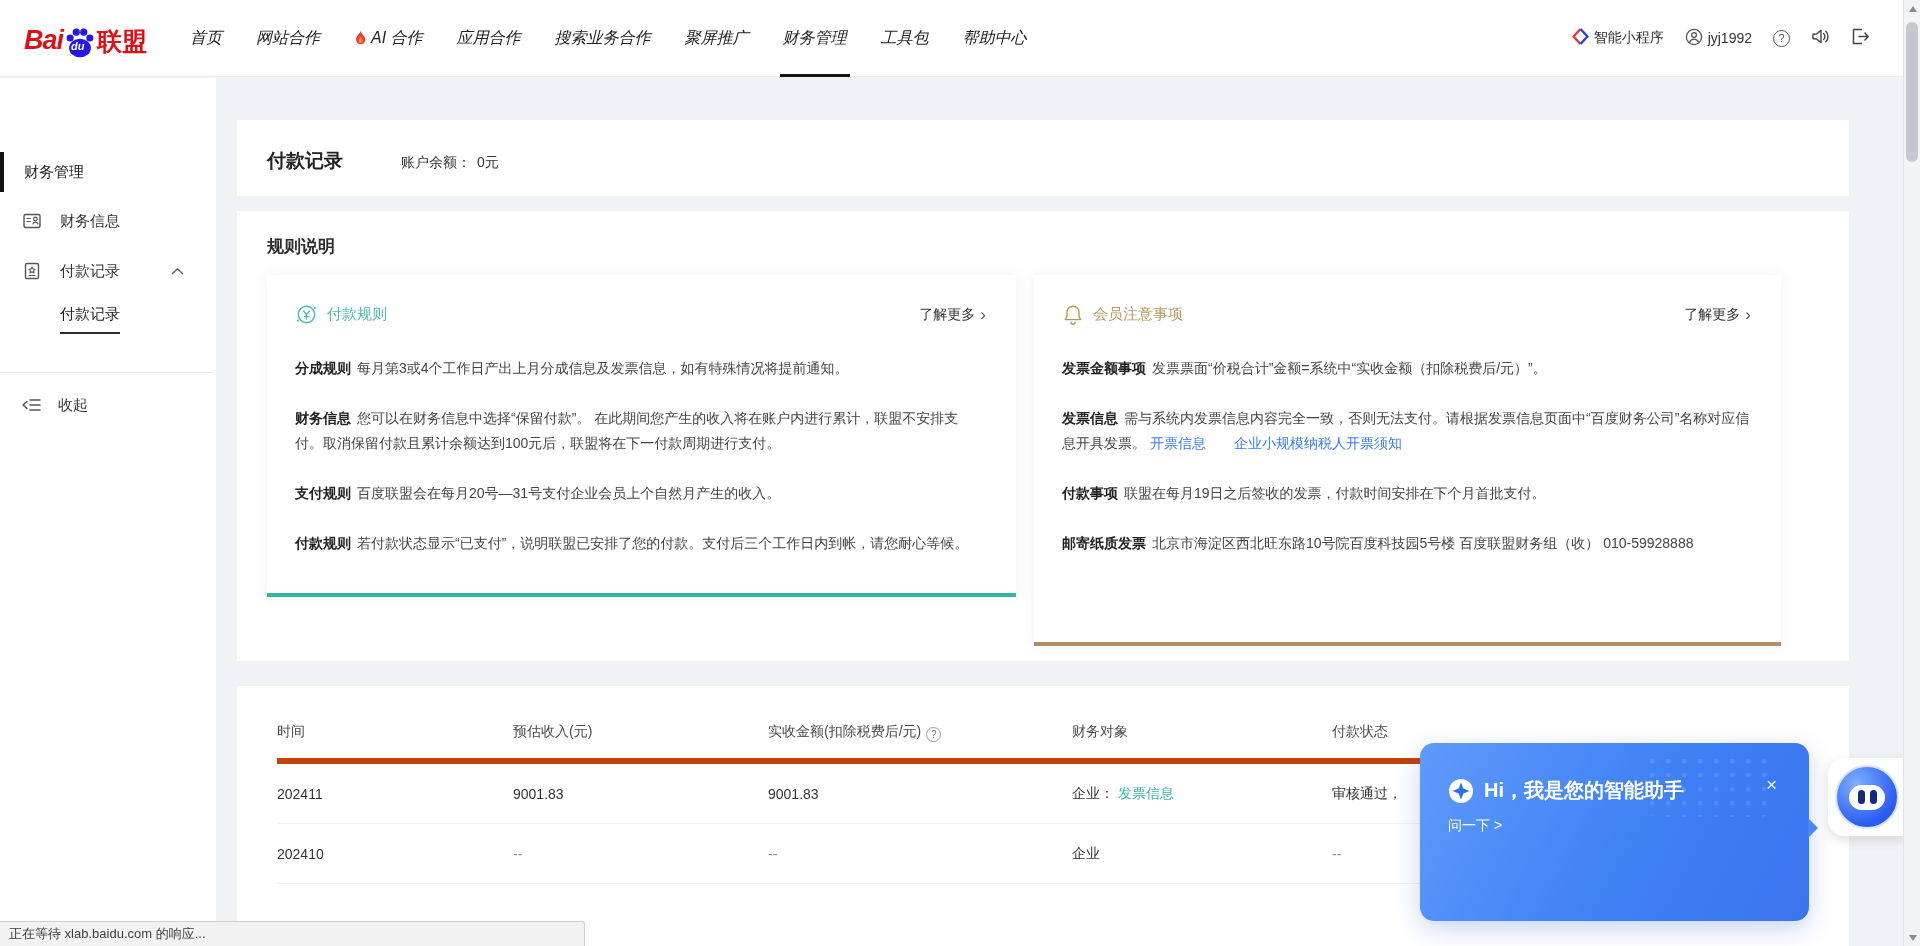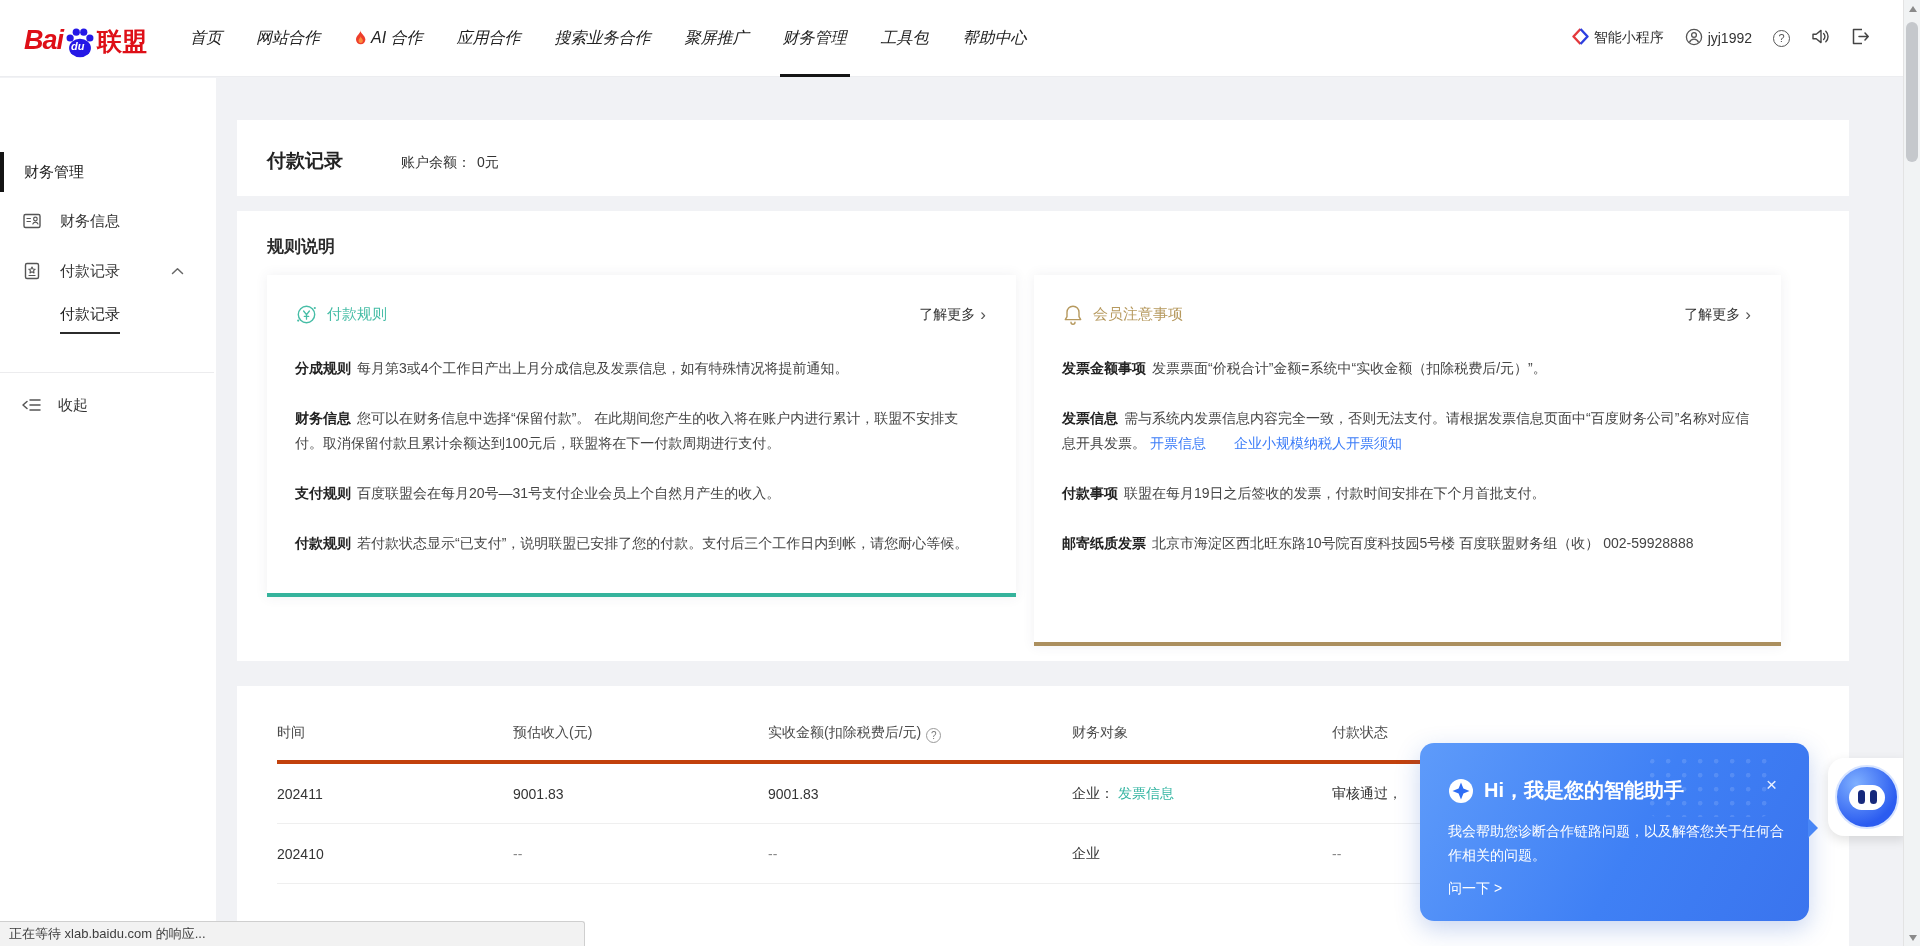--- a/index.html
+++ b/index.html
@@ -60,21 +60,21 @@
   .rc-more { margin-left:auto; font-size:14px; color:#333; cursor:pointer; display:flex; align-items:center; gap:5px; }
   .rc-more .chev { font-size:17px; color:#555; line-height:1; }
   .rc-body { margin-top:30px; }
   .rc-item { font-size:14px; color:#444; line-height:25px; margin-bottom:25px; }
   .rc-item b { color:#222; font-weight:700; margin-right:6px; }
   .rc-item a { color:#3b7cf8; text-decoration:none; cursor:pointer; margin-right:28px; }
 
   
   .card3 { position:absolute; left:21px; top:608px; width:1612px; height:300px; padding:20px 40px 0 40px; }
   .trow { display:flex; align-items:center; height:60px; border-bottom:1px solid #efefef; font-size:14px; }
-  .trow.head { color:#4a4a4a; border-bottom:4px solid #c2410c; height:58px; }
+  .trow.head { color:#4a4a4a; border-bottom:6px solid #c2410c; height:58px; }
   .td { padding-right:10px; }
   .c1 { width:236px; } .c2 { width:255px; } .c3 { width:304px; } .c4 { width:260px; } .c5 { flex:1; }
   .qmark { display:inline-flex; width:15px; height:15px; border:1px solid #9a9a9a; border-radius:50%; font-size:10px; color:#777; align-items:center; justify-content:center; margin-left:5px; vertical-align:-2px; }
   .teal-link { color:#35b5a2; text-decoration:none; cursor:pointer; }
   .dim { color:#8a8a8a; }
 
   
   .chat { position:absolute; left:1420px; top:743px; width:389px; height:178px; border-radius:14px; background:linear-gradient(118deg,#5e9bfa 0%,#3f80f5 55%,#3a74ee 100%); color:#fff; z-index:40; padding:34px 30px 0 28px; box-shadow:0 8px 24px rgba(40,90,200,.25); overflow:visible; }
   .chat::before { content:""; position:absolute; right:40px; top:14px; width:120px; height:60px; background:radial-gradient(circle at 20% 30%, rgba(255,255,255,.25) 2px, transparent 2.6px); background-size:16px 14px; opacity:.5; border-radius:8px; }
   .chat-arrow { position:absolute; right:-9px; top:75px; width:0; height:0; border-top:10px solid transparent; border-bottom:10px solid transparent; border-left:10px solid #4886f6; }
@@ -292,21 +292,21 @@
                 <span class="chev">›</span>
             </span>
           </div>
           <div class="rc-body">
             <div class="rc-item"><b>发票金额事项</b><span>发票票面“价税合计”金额=系统中“实收金额（扣除税费后/元）”。</span></div>
             <div class="rc-item">
               <b>发票信息</b><span>需与系统内发票信息内容完全一致，否则无法支付。请根据发票信息页面中“百度财务公司”名称对应信息开具发票。</span>
               <a>开票信息</a><a>企业小规模纳税人开票须知</a>
             </div>
             <div class="rc-item"><b>付款事项</b><span>联盟在每月19日之后签收的发票，付款时间安排在下个月首批支付。</span></div>
-            <div class="rc-item"><b>邮寄纸质发票</b><span>北京市海淀区西北旺东路10号院百度科技园5号楼 百度联盟财务组（收） 002-59928888</span></div>
+            <div class="rc-item"><b>邮寄纸质发票</b><span>北京市海淀区西北旺东路10号院百度科技园5号楼 百度联盟财务组（收） 010-59928888</span></div>
           </div>
         </div>
 
       </div>
     </div>
 
     <div class="card card3">
       <div class="trow head">
         <div class="td c1">时间</div>
         <div class="td c2">预估收入(元)</div>
@@ -346,21 +346,20 @@
     <div class="chat-head">
       <span class="comp">
         <svg width="26" height="26" viewBox="0 0 26 26">
             <circle cx="13" cy="13" r="12" fill="#fff"></circle>
             <path d="M13 4.5l2.4 6.1 6.1 2.4-6.1 2.4L13 21.5l-2.4-6.1-6.1-2.4 6.1-2.4z" fill="#2e6df5"></path>
           </svg>
       </span>
       <span class="chat-title">Hi，我是您的智能助手</span>
       <span class="chat-close">×</span>
     </div>
-    <div class="chat-body">我会帮助您诊断合作链路问题，以及解答您关于任何合作相关的问题。</div>
     <div class="chat-cta">问一下 &gt;</div>
   </div>
 
   <div class="robot-panel">
     <div class="robot">
       <div class="visor">
         <span class="eye"></span>
         <span class="eye"></span>
       </div>
     </div>

